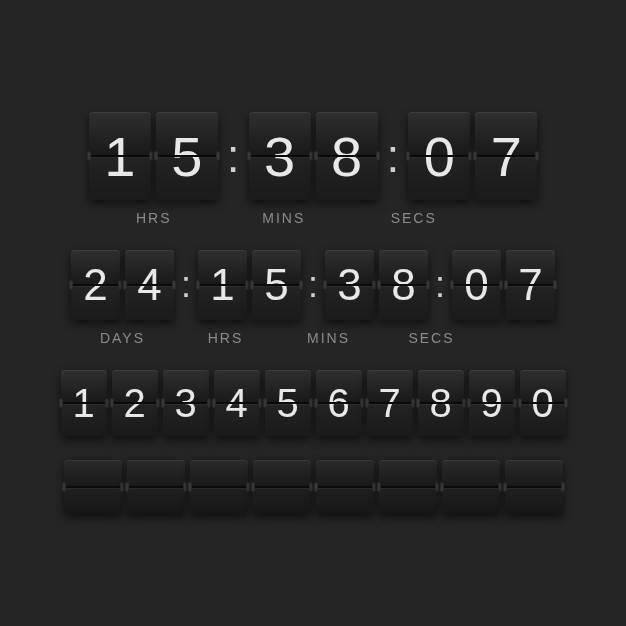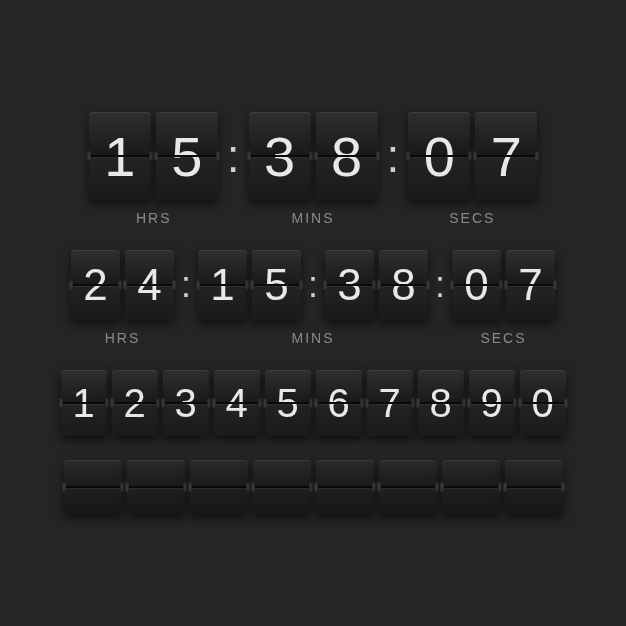--- a/index.html
+++ b/index.html
@@ -19,21 +19,20 @@
     flex-direction: column;
     align-items: center;
   }
   .cards {
     display: flex;
     align-items: center;
     gap: 5px;
   }
   .labels {
     display: flex;
-    justify-content: space-between;
     width: 100%;
     margin-top: 10px;
   }
   .label {
     color: #8a8a8a;
     font-size: 14px;
     letter-spacing: 2px;
     text-align: center;
   }
   .card {
@@ -207,20 +206,21 @@
           </div>
         <div class="card-wrap">
             <div class="card">7</div>
             <span class="hinge-l"></span>
             <span class="hinge-r"></span>
           </div>
       </div>
     </div>
   </div>
   <div class="labels">
+    <div class="label" style="width:103px">DAYS</div>
     <div class="label" style="width:103px">HRS</div>
     <div class="label" style="width:103px">MINS</div>
     <div class="label" style="width:103px">SECS</div>
   </div>
 </div>
 
 <div class="row sm">
   <div class="digits-row">
     <div class="card-wrap">
         <div class="card">1</div>

